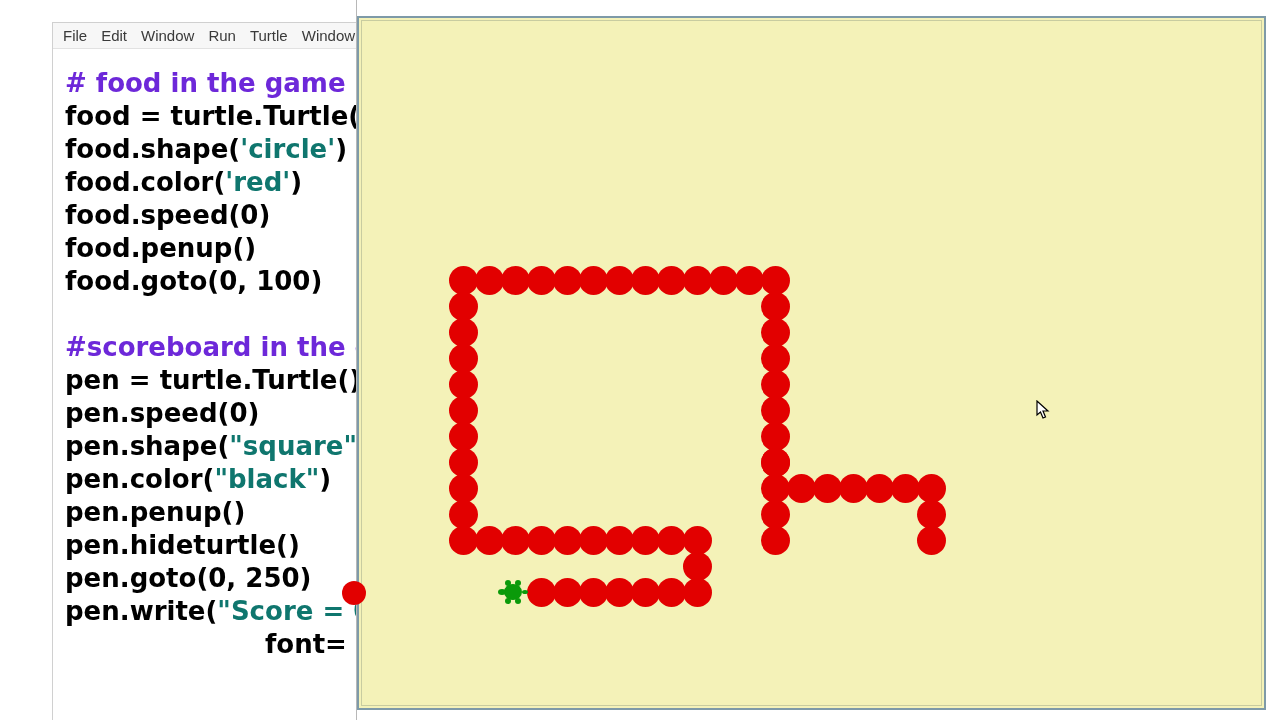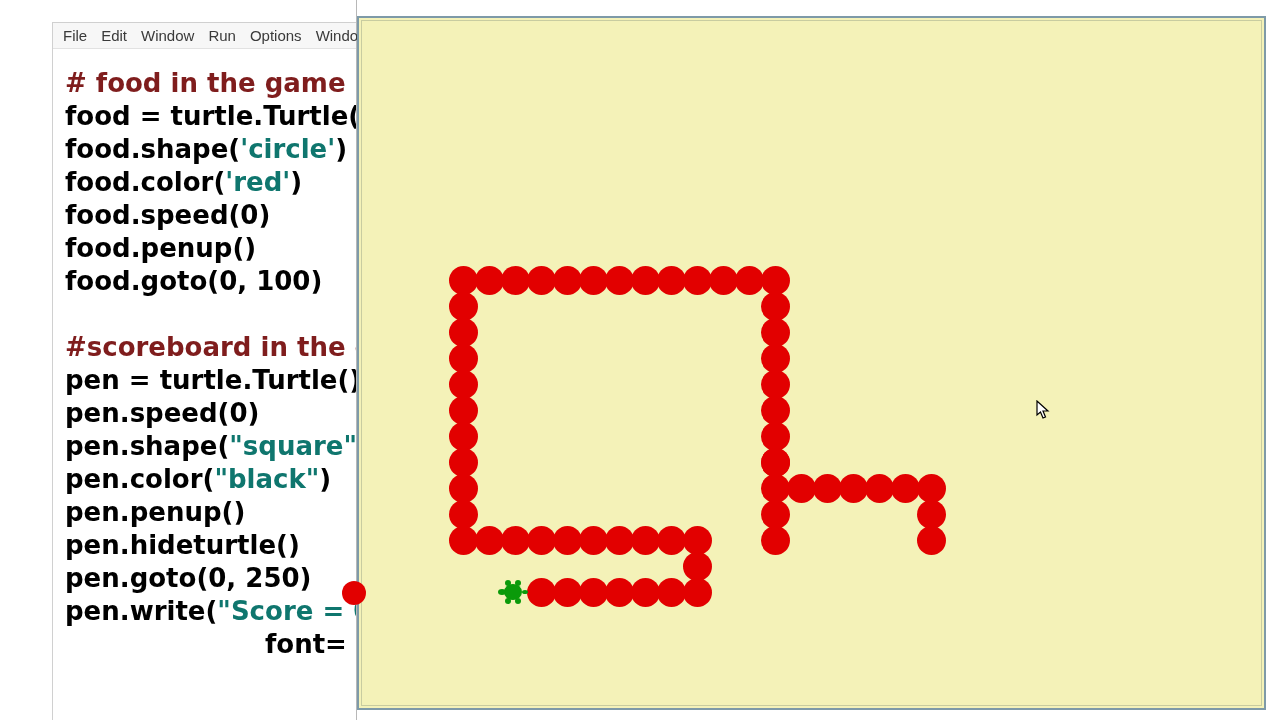--- a/index.html
+++ b/index.html
@@ -39,21 +39,21 @@
     padding: 18px 12px 0 12px;
     font-family: "DejaVu Sans", Arial, sans-serif;
     font-size: 26px;
     line-height: 33px;
     font-weight: 700;
     color: #000;
     white-space: pre;
     overflow: hidden;
   }
   .code .line { display: block; }
-  .tok-comment { color: #7f1d1d; }
+  .tok-comment { color: #6d28d9; }
   .tok-str { color: #0f766e; }
   .code .indent { display:inline-block; width: 200px; } 
 
   
   .game-pane {
     flex: 1;
     height: 100%;
     position: relative;
     background: #fff;
   }
@@ -116,21 +116,21 @@
 
 <div class="root">
 
   <div class="editor-pane">
     <div class="editor-frame">
       <div class="menubar">
         <span>File</span>
         <span>Edit</span>
         <span>Window</span>
         <span>Run</span>
-        <span>Options</span>
+        <span>Turtle</span>
         <span>Window</span>
       </div>
       <div class="code" id="code"><span class="line"><span class="tok-comment"># food in the game</span></span><span class="line">food = turtle.Turtle()</span><span class="line">food.shape(<span class="tok-str">'circle'</span>)</span><span class="line">food.color(<span class="tok-str">'red'</span>)</span><span class="line">food.speed(0)</span><span class="line">food.penup()</span><span class="line">food.goto(0, 100)</span><span class="line">&nbsp;</span><span class="line"><span class="tok-comment">#scoreboard in the gar</span></span><span class="line">pen = turtle.Turtle()</span><span class="line">pen.speed(0)</span><span class="line">pen.shape(<span class="tok-str">"square"</span>)</span><span class="line">pen.color(<span class="tok-str">"black"</span>)</span><span class="line">pen.penup()</span><span class="line">pen.hideturtle()</span><span class="line">pen.goto(0, 250)</span><span class="line">pen.write(<span class="tok-str">"Score = 0 / I</span></span><span class="line"><span class="indent"></span>font=</span></div>
     </div>
   </div>
 
   <div class="game-pane">
     <div class="game-window">
       <div class="game-window-inner">
         <div id="segments">

